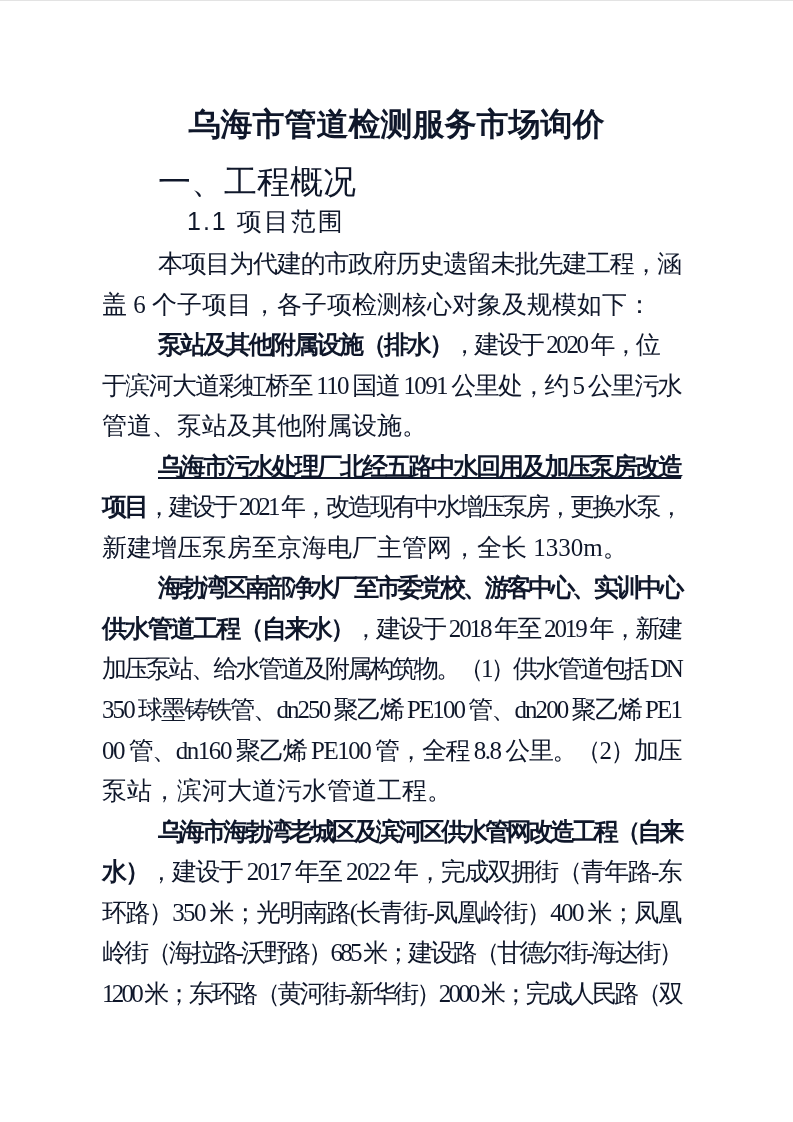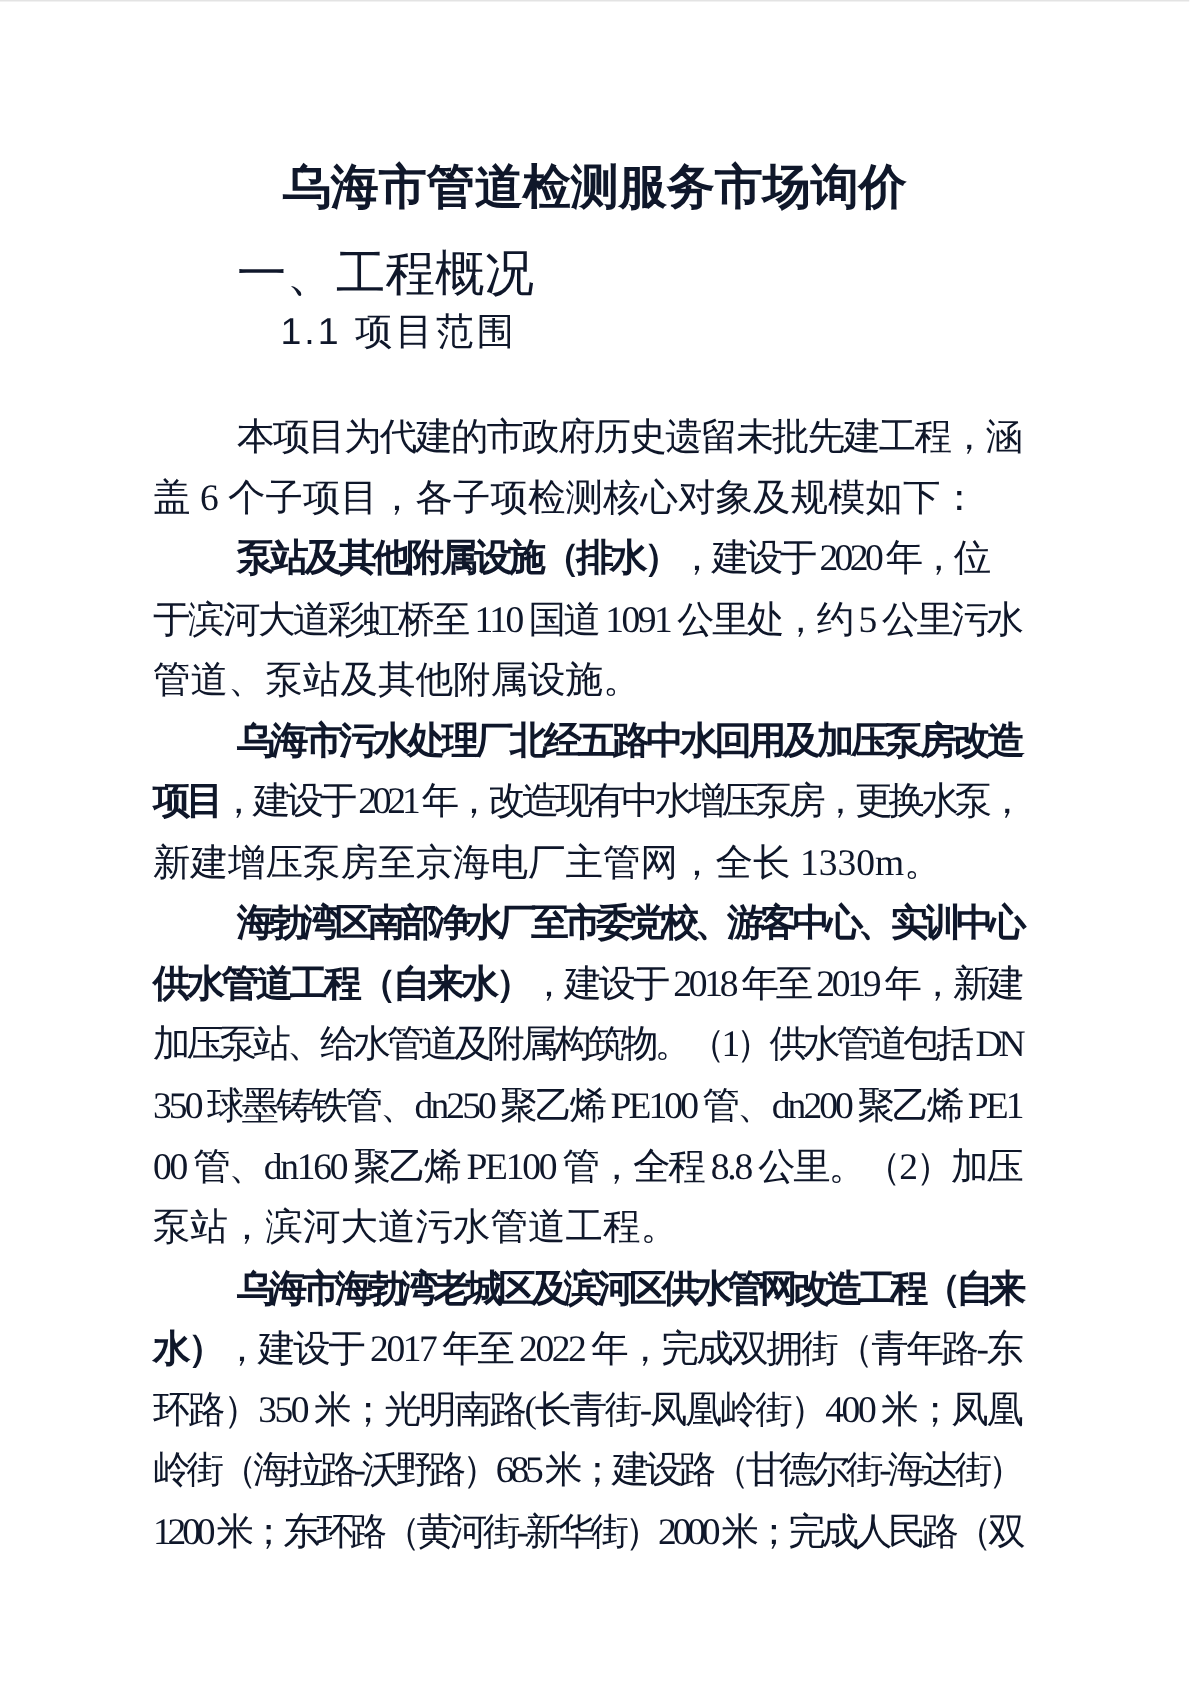--- a/index.html
+++ b/index.html
@@ -33,21 +33,20 @@
     font-size:25px; line-height:38px;
     font-family:"Liberation Sans","DejaVu Sans",sans-serif;
     font-weight:400;
     letter-spacing:2px;
     margin-left:29px;
   }
   .doc-body {
     position:absolute;
     top:243px; left:102px; width:579px;
     font-size:25px;
-    margin-top:28px;
   }
   .line {
     height:40.55px; line-height:40.55px;
     white-space:nowrap;
   }
   .indent { padding-left:56px; }
   .bold { font-weight:700; }
 </style>
 </head>
 <body>
@@ -55,21 +54,21 @@
 <div class="page">
   <div class="doc-title">乌海市管道检测服务市场询价</div>
   <div class="h1">一、工程概况</div>
   <div class="h2">1.1 项目范围</div>
   <div class="doc-body" id="doc-body">
       <div class="line indent fill" style="letter-spacing: -1.22727px;"><span><span>本项目为代建的市政府历史遗留未批先建工程，涵</span></span></div>
       <div class="line"><span><span>盖 6 个子项目，各子项检测核心对象及规模如下：</span></span></div>
       <div class="line indent fill" style="letter-spacing: -2.38889px;"><span><span class="bold">泵站及其他附属设施（排水）</span><span>，建设于 2020 年，位</span></span></div>
       <div class="line fill" style="letter-spacing: -1.69347px;"><span><span>于滨河大道彩虹桥至 110 国道 1091 公里处，约 5 公里污水</span></span></div>
       <div class="line"><span><span>管道、泵站及其他附属设施。</span></span></div>
-      <div class="line indent fill" style="letter-spacing: -2.26087px;"><span><span class="bold">乌海市污水处理厂北经五路中水回用及加压泵房改造</span></span></div>
+      <div class="line indent fill" style="letter-spacing: -2.26087px; text-decoration: underline;"><span><span class="bold">乌海市污水处理厂北经五路中水回用及加压泵房改造</span></span></div>
       <div class="line fill" style="letter-spacing: -2.78333px;"><span><span class="bold">项目</span><span>，建设于 2021 年，改造现有中水增压泵房，更换水泵，</span></span></div>
       <div class="line"><span><span>新建增压泵房至京海电厂主管网，全长 1330m。</span></span></div>
       <div class="line indent fill" style="letter-spacing: -3.20833px;"><span><span class="bold">海勃湾区南部净水厂至市委党校、游客中心、实训中心</span></span></div>
       <div class="line fill" style="letter-spacing: -2.15152px;"><span><span class="bold">供水管道工程（自来水）</span><span>，建设于 2018 年至 2019 年，新建</span></span></div>
       <div class="line fill" style="letter-spacing: -2.70926px;"><span><span>加压泵站、给水管道及附属构筑物。（1）供水管道包括 DN</span></span></div>
       <div class="line fill" style="letter-spacing: -1.93559px;"><span><span>350 球墨铸铁管、dn250 聚乙烯 PE100 管、dn200 聚乙烯 PE1</span></span></div>
       <div class="line fill" style="letter-spacing: -1.4852px;"><span><span>00 管、dn160 聚乙烯 PE100 管，全程 8.8 公里。（2）加压</span></span></div>
       <div class="line"><span><span>泵站，滨河大道污水管道工程。</span></span></div>
       <div class="line indent fill" style="letter-spacing: -3.20833px;"><span><span class="bold">乌海市海勃湾老城区及滨河区供水管网改造工程（自来</span></span></div>
       <div class="line fill" style="letter-spacing: -1.64631px;"><span><span class="bold">水）</span><span>，建设于 2017 年至 2022 年，完成双拥街（青年路-东</span></span></div>

